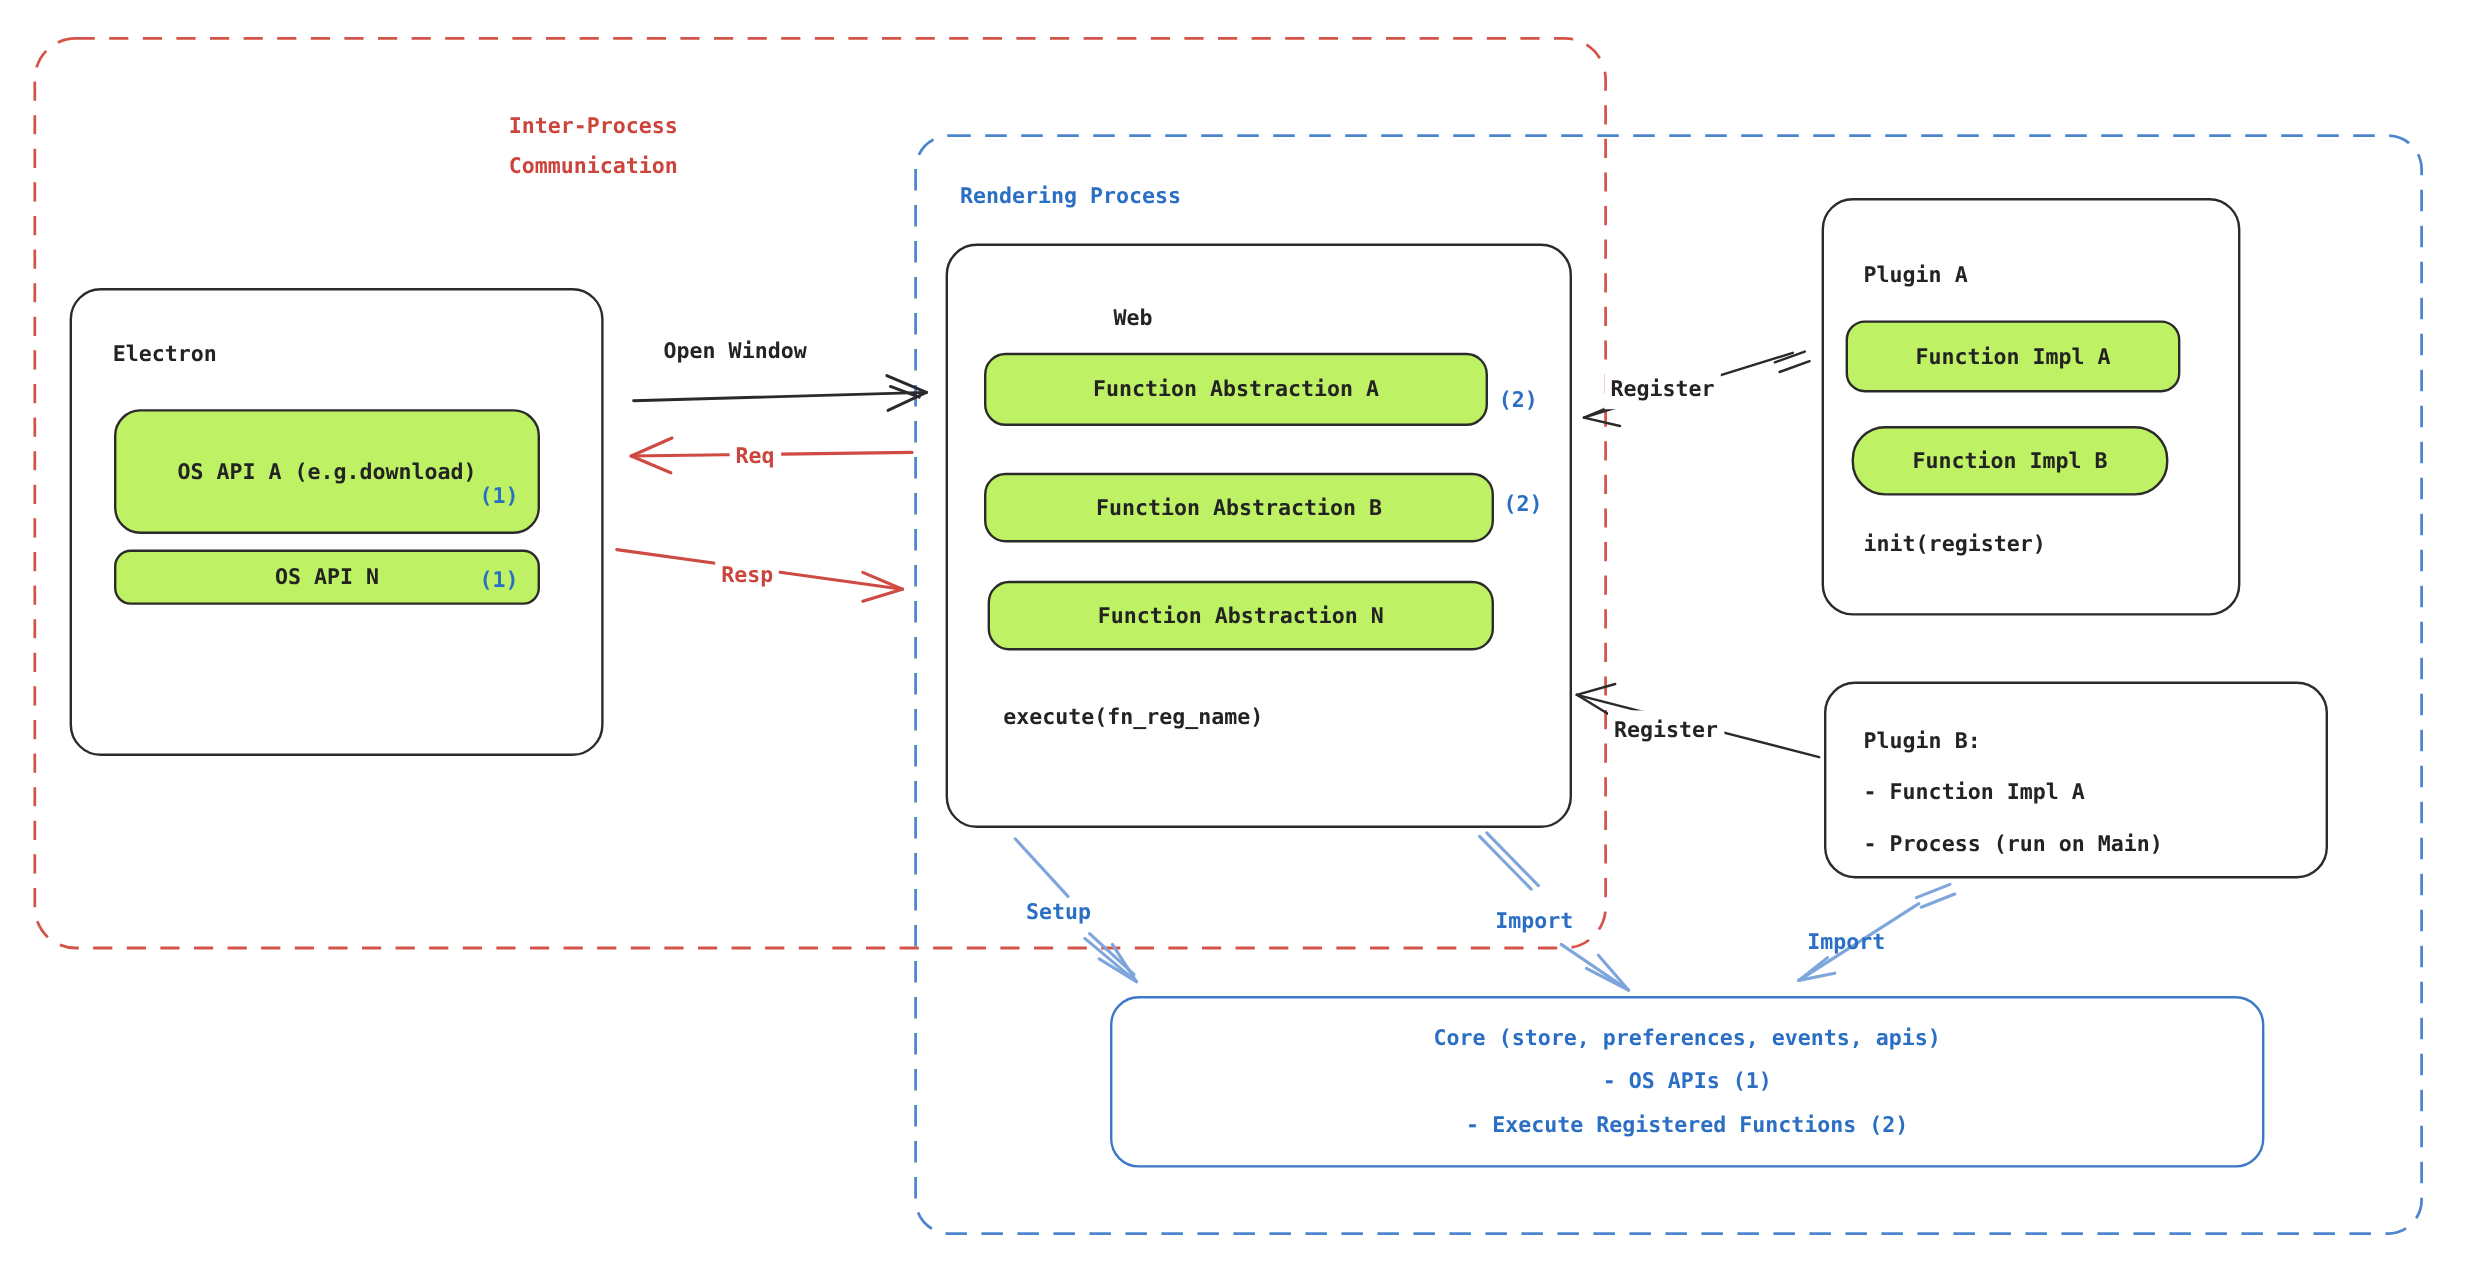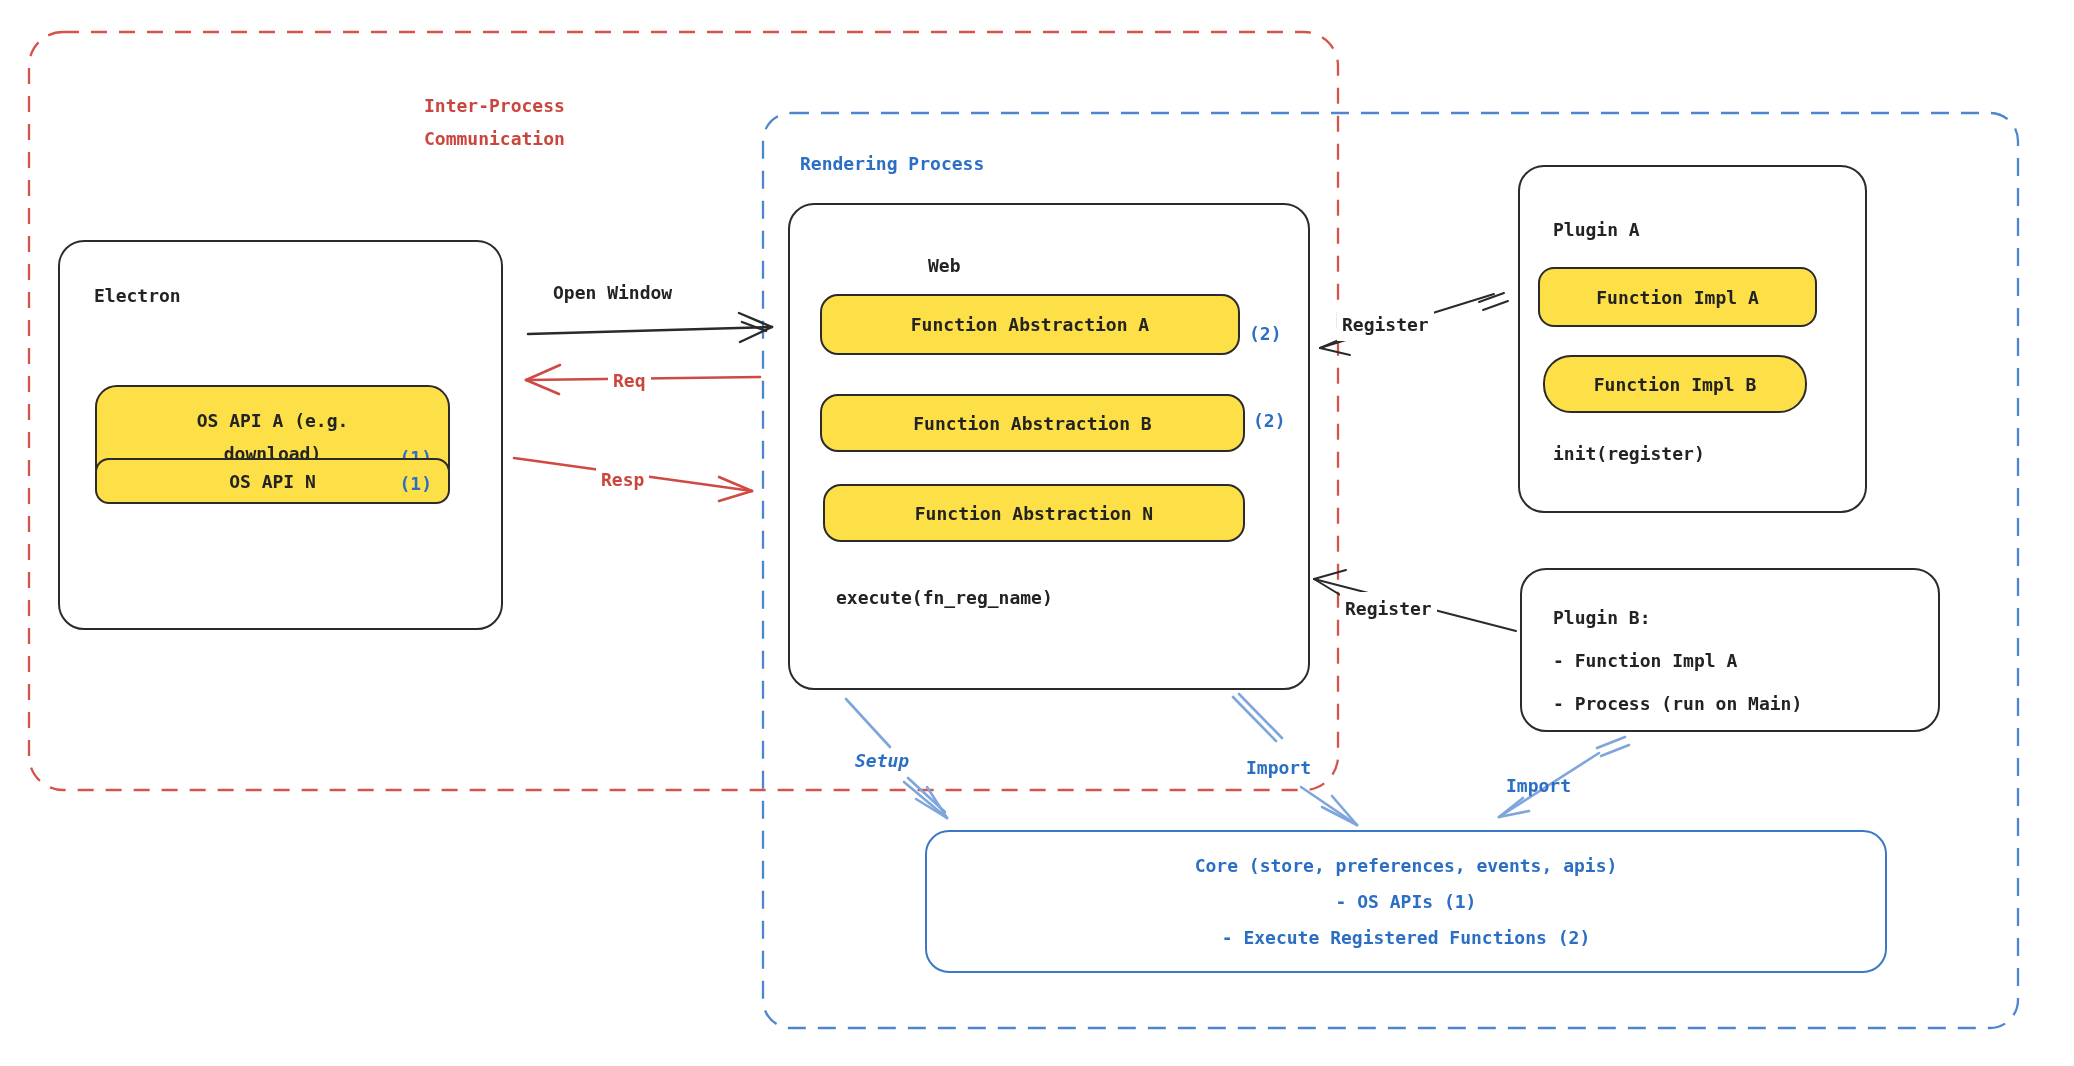--- a/index.html
+++ b/index.html
@@ -19,21 +19,21 @@
     position:absolute;
     border:2.2px solid #2b2b2b;
     border-radius:26px;
     background:transparent;
     box-sizing:border-box;
   }
   .pill{
     position:absolute;
     border:2px solid #2b2b2b;
     border-radius:18px;
-    background:#fde047;
+    background:#bef264;
     box-sizing:border-box;
     display:flex;align-items:center;justify-content:center;
     text-align:center;
   }
   .label{position:absolute;white-space:pre-line;}
   .red{color:#cb453d;}
   .blue{color:#2b6fc4;}
   .badge{color:#2b6fc4;}
   .arrow-label{position:absolute;background:#ffffff;padding:0 5px;}
   .core-box{
@@ -58,21 +58,21 @@
     <rect x="763" y="113" width="1255" height="915" rx="28" fill="none" stroke="#4d86cf" stroke-width="2.3" stroke-dasharray="18 12"></rect>
   </svg>
 
   <div class="label red" style="left:424px;top:89px;">Inter-Process
 Communication</div>
   <div class="label blue" style="left:800px;top:147px;">Rendering Process</div>
 
   <div class="box" style="left:58px;top:240px;width:445px;height:390px;"></div>
   <div class="label" style="left:94px;top:279px;">Electron</div>
 
-  <div class="pill" style="left:95px;top:341px;width:355px;height:104px;border-radius:22px;flex-direction:column;margin-top:44px;">
+  <div class="pill" style="left:95px;top:341px;width:355px;height:104px;border-radius:22px;flex-direction:row;">
     <div>OS API A (e.g.</div>
     <div>download)</div>
     <span class="os-badge badge" style="top:54px;">(1)</span>
   </div>
 
   <div class="pill" style="left:95px;top:458px;width:355px;height:46px;border-radius:14px;">
     <div>OS API N</div>
     <span class="os-badge badge" style="top:7px;">(1)</span>
   </div>
 
@@ -174,17 +174,17 @@
       <path d="M1597,748 L1625,737"></path>
       <path d="M1601,756 L1629,745"></path>
     </g>
   </svg>
 
   <div class="label" style="left:553px;top:276px;">Open Window</div>
   <div class="arrow-label red" style="left:608px;top:364px;">Req</div>
   <div class="arrow-label red" style="left:596px;top:463px;">Resp</div>
   <div class="arrow-label" style="left:1337px;top:308px;">Register</div>
   <div class="arrow-label" style="left:1340px;top:592px;">Register</div>
-  <div class="label blue" style="left:855px;top:744px;font-style:italic;">Setup</div>
+  <div class="label blue" style="left:855px;top:744px;">Setup</div>
   <div class="label blue" style="left:1246px;top:751px;">Import</div>
   <div class="label blue" style="left:1506px;top:769px;">Import</div>
 
 </div>
 
 </body></html>

